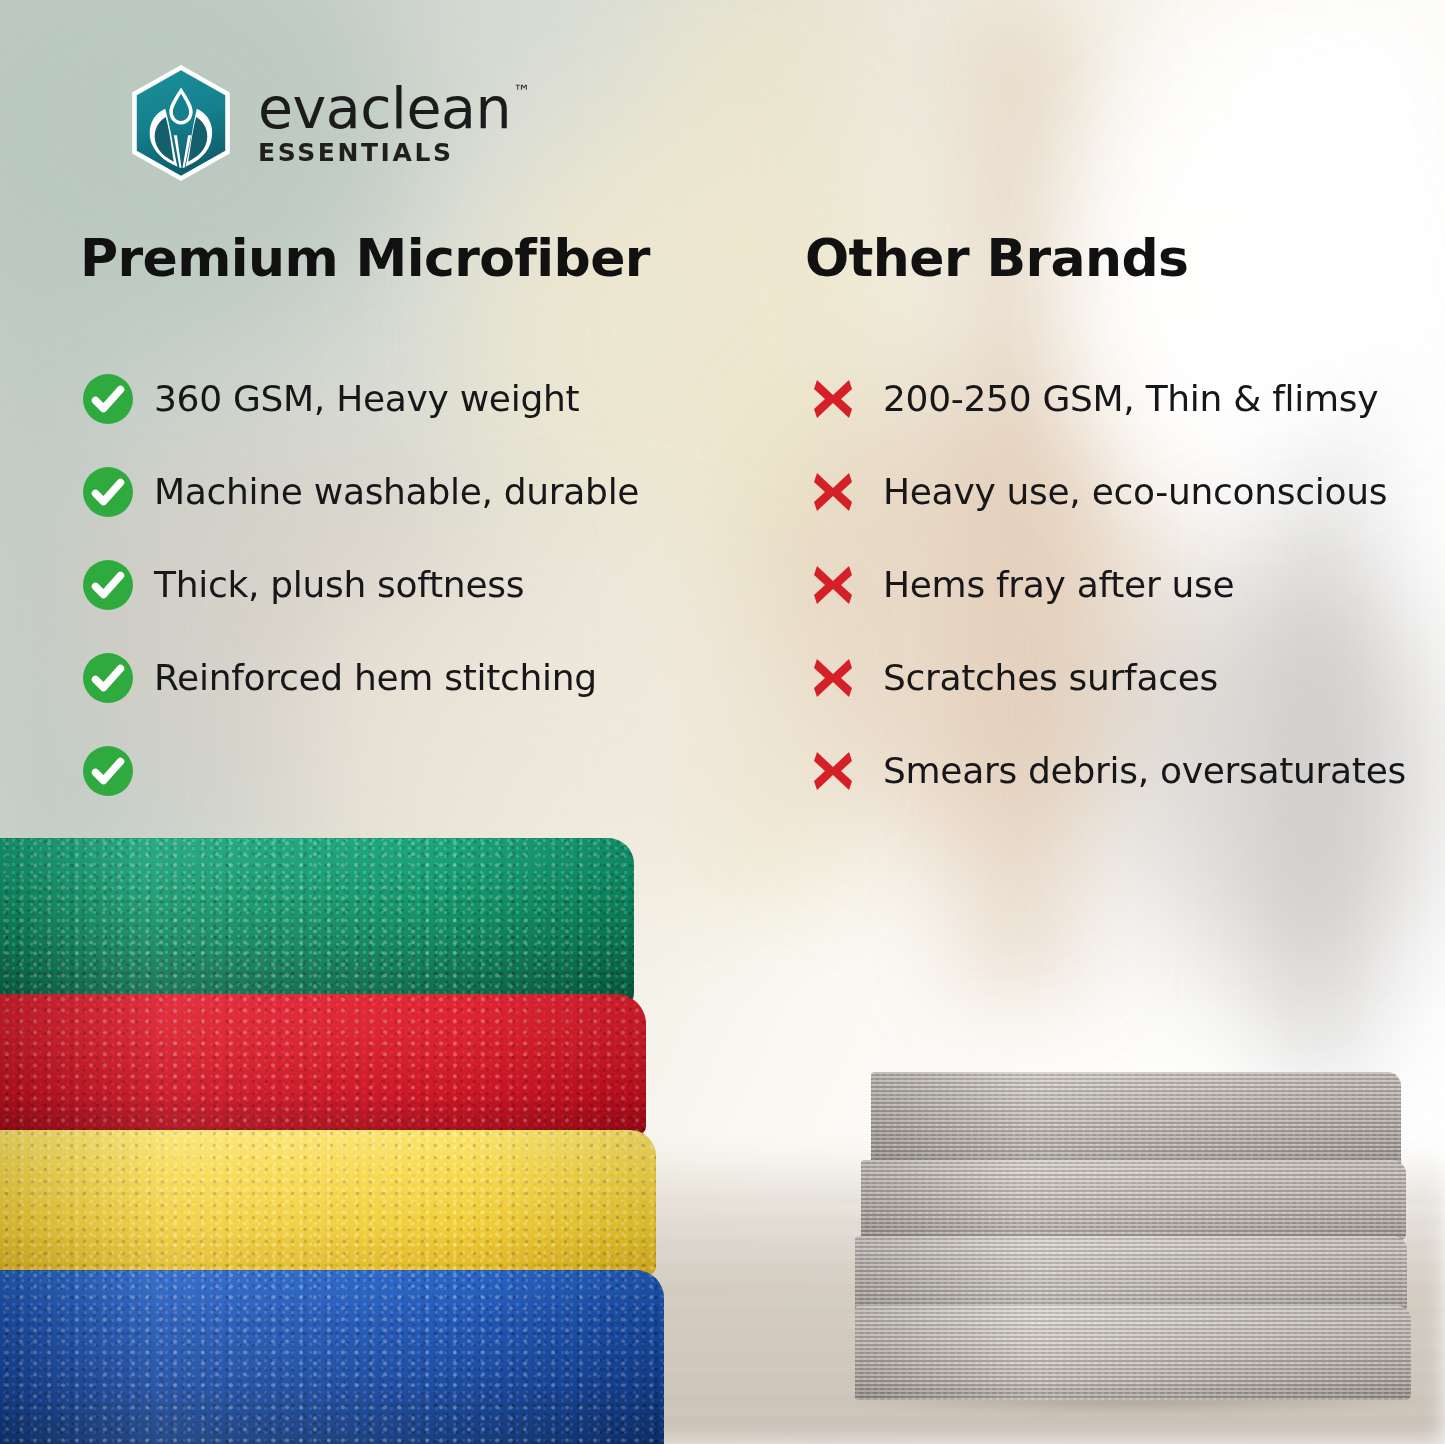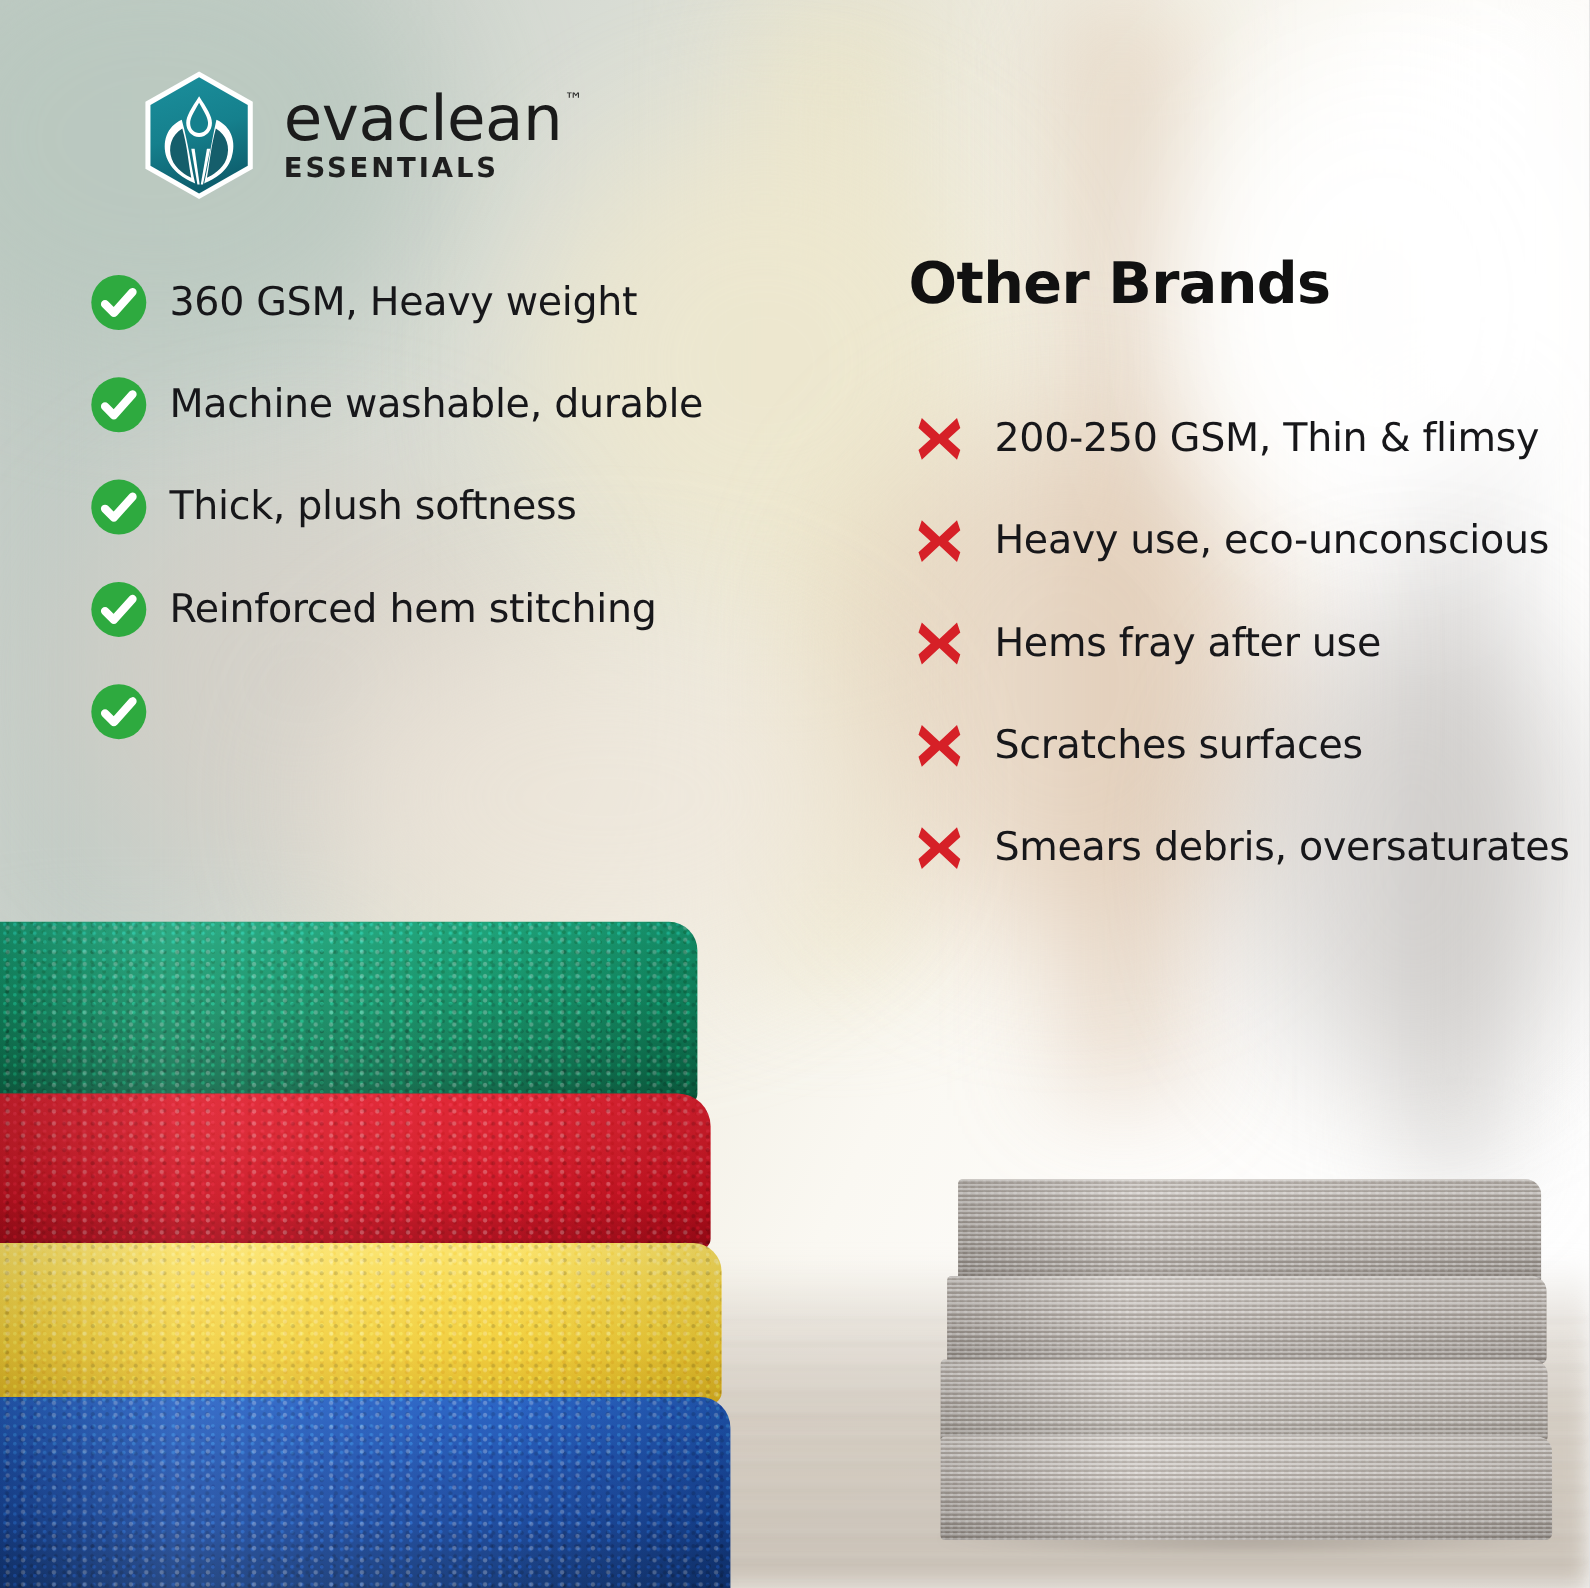--- a/index.html
+++ b/index.html
@@ -106,21 +106,21 @@
     color: #1f1f1f;
     line-height: 1.25;
   }
 
   
   .col {
     position: absolute;
     top: 228px;
   }
   .col-left  { left: 80px;  width: 700px; }
-  .col-right { left: 826px; width: 600px; }
+  .col-right { left: 805px; width: 600px; }
 
   .col-title {
     font-family: "DejaVu Sans", sans-serif;
     font-size: 52px;
     font-weight: bold;
     color: #111111;
     letter-spacing: -0.6px;
     margin: 0 0 64px 0;
     white-space: nowrap;
   }
@@ -300,20 +300,21 @@
     </svg>
     <div class="logo-text">
       <div class="logo-word">
         <span>evaclean</span><span class="logo-tm">™</span>
       </div>
       <div class="logo-sub">ESSENTIALS</div>
     </div>
   </div>
 
   <div class="col col-left">
+    <h2 class="col-title">Premium Microfiber</h2>
     <ul class="feature-list">
       <li class="feature-row">
         <span class="icon-box">
           <svg class="check-svg" viewBox="0 0 52 52">
               <circle cx="26" cy="26" r="25" fill="#2eaa3f"></circle>
               <path d="M13.5 27.5 L21.5 35.5 L38.5 16.5" stroke="#ffffff" stroke-width="7.5" fill="none" stroke-linecap="round" stroke-linejoin="round"></path>
             </svg>
         </span>
         <span class="feature-label">360 GSM, Heavy weight</span>
       </li>

